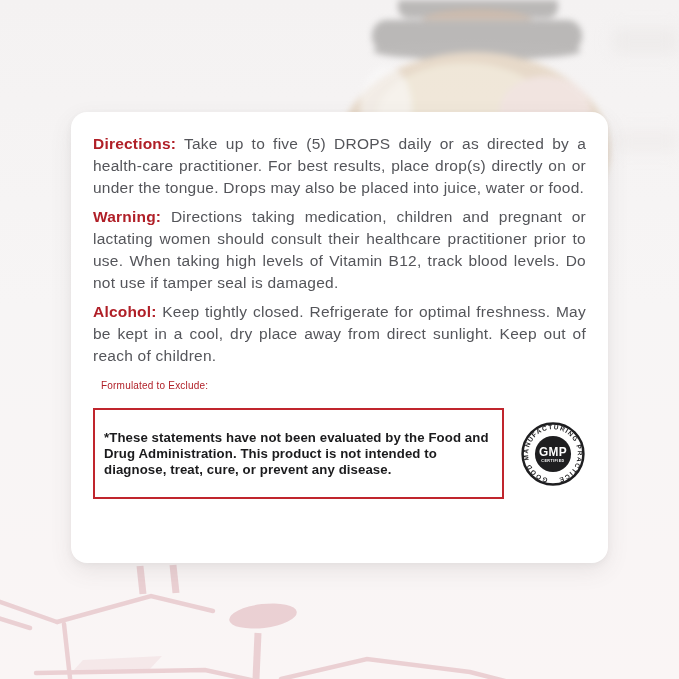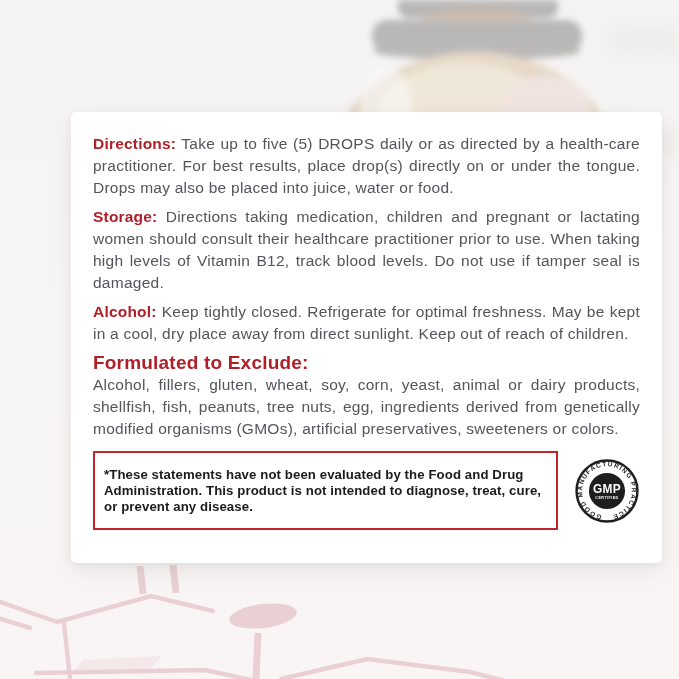--- a/index.html
+++ b/index.html
@@ -23,43 +23,43 @@
   .bg-layer{position:absolute;left:0;top:0;width:679px;height:679px;pointer-events:none;}
   .bottle{filter:blur(3px);opacity:.55;}
   .smudge{filter:blur(8px);opacity:.5;}
   .molecule{opacity:.55;}
   .mol-line{stroke:var(--molecule-pink);stroke-width:4.5;fill:none;stroke-linecap:round;}
   .mol-bar{stroke:var(--molecule-pink);stroke-width:7;fill:none;stroke-linecap:butt;}
   .mol-fill{fill:var(--molecule-pink);}
   .mol-faint{fill:var(--molecule-pink);opacity:.35;}
 
   .card{
-    position:absolute;left:71px;top:112px;width:591px;height:451px;
-    background:var(--card-bg);border-radius:5px;box-sizing:border-box;
+    position:absolute;left:71px;top:112px;width:537px;height:451px;
+    background:var(--card-bg);border-radius:16px;box-sizing:border-box;
     padding:21px 22px 14px 22px;
     box-shadow:0 8px 22px rgba(90,80,80,.10), 0 2px 6px rgba(90,80,80,.06);
     overflow:hidden;
   }
   .sec{
     margin:0 0 7px 0;
     font-size:15.5px;line-height:22px;color:var(--body-gray);
     text-align:justify;text-align-last:left;
     letter-spacing:.25px;
   }
   .sec b.h{color:var(--heading-red);font-weight:bold;letter-spacing:.2px;}
   .exclude-head{
-    display:block;color:var(--heading-red);font-weight:bold;
-    font-size:19px;line-height:22px;letter-spacing:.2px;margin:0;
+    display:block;color:var(--heading-red);font-weight:normal;
+    font-size:10px;line-height:22px;letter-spacing:.2px;margin:8px;
   }
   .disclaimer-row{
     display:flex;align-items:center;gap:16px;margin-top:11px;
   }
   .disclaimer-box{
     flex:1;border:2px solid var(--disclaimer-border);
-    padding:14px 9px;box-sizing:border-box;
+    padding:20px 9px;box-sizing:border-box;
     font-size:13.2px;line-height:15.8px;font-weight:bold;
     color:var(--disclaimer-text);letter-spacing:.1px;
   }
   .seal{width:66px;height:66px;flex:0 0 66px;}
   .seal .ring{fill:#ffffff;stroke:var(--seal-black);stroke-width:2.4;}
   .seal .core{fill:var(--seal-black);}
   .seal .ringtext{fill:var(--seal-black);font-family:"Liberation Sans",sans-serif;
     font-size:6.3px;font-weight:bold;letter-spacing:1.1px;}
   .seal .abbr{fill:#ffffff;font-family:"Liberation Sans",sans-serif;
     font-size:11.5px;font-weight:bold;letter-spacing:.3px;}
@@ -98,27 +98,26 @@
   <ellipse class="mol-fill" cx="263" cy="616" rx="34" ry="12" transform="rotate(-7 263 616)"></ellipse>
   <path class="mol-bar" d="M 258 633 L 256 679"></path>
   <path class="mol-line" d="M 281 679 L 367 659 L 470 672 L 540 690"></path>
   <polygon class="mol-faint" points="83,660 162,656 150,669 72,672"></polygon>
 </svg>
 
 <div class="card">
 
   <p class="sec"><b class="h">Directions:</b><span> Take up to five (5) DROPS daily or as directed by a health-care practitioner. For best results, place drop(s) directly on or under the tongue. Drops may also be placed into juice, water or food.</span></p>
 
-  <p class="sec"><b class="h">Storage:</b><span> Directions taking medication, children and pregnant or lactating women should consult their healthcare practitioner prior to use. When taking high levels of Vitamin B12, track blood levels. Do not use if tamper seal is damaged.</span></p>
+  <p class="sec"><b class="h">Warning:</b><span> Directions taking medication, children and pregnant or lactating women should consult their healthcare practitioner prior to use. When taking high levels of Vitamin B12, track blood levels. Do not use if tamper seal is damaged.</span></p>
 
   <p class="sec"><b class="h">Alcohol:</b><span> Keep tightly closed. Refrigerate for optimal freshness. May be kept in a cool, dry place away from direct sunlight. Keep out of reach of children.</span></p>
 
   <div>
     <span class="exclude-head">Formulated to Exclude:</span>
-    <p class="sec" style="margin-top:0;">Alcohol, fillers, gluten, wheat, soy, corn, yeast, animal or dairy products, shellfish, fish, peanuts, tree nuts, egg, ingredients derived from genetically modified organisms (GMOs), artificial preservatives, sweeteners or colors.</p>
   </div>
 
   <div class="disclaimer-row">
     <div class="disclaimer-box">
       <span>*These statements have not been evaluated by the Food and Drug Administration. This product is not intended to diagnose, treat, cure, or prevent any disease.</span>
     </div>
     <svg class="seal" viewBox="0 0 64 64" aria-hidden="false">
       <circle class="ring" cx="32" cy="32" r="29.5"></circle>
       <defs>
         <path id="sealTextPath" d="M 26.5 55.4 A 24 24 0 1 1 37.5 55.4"></path>

